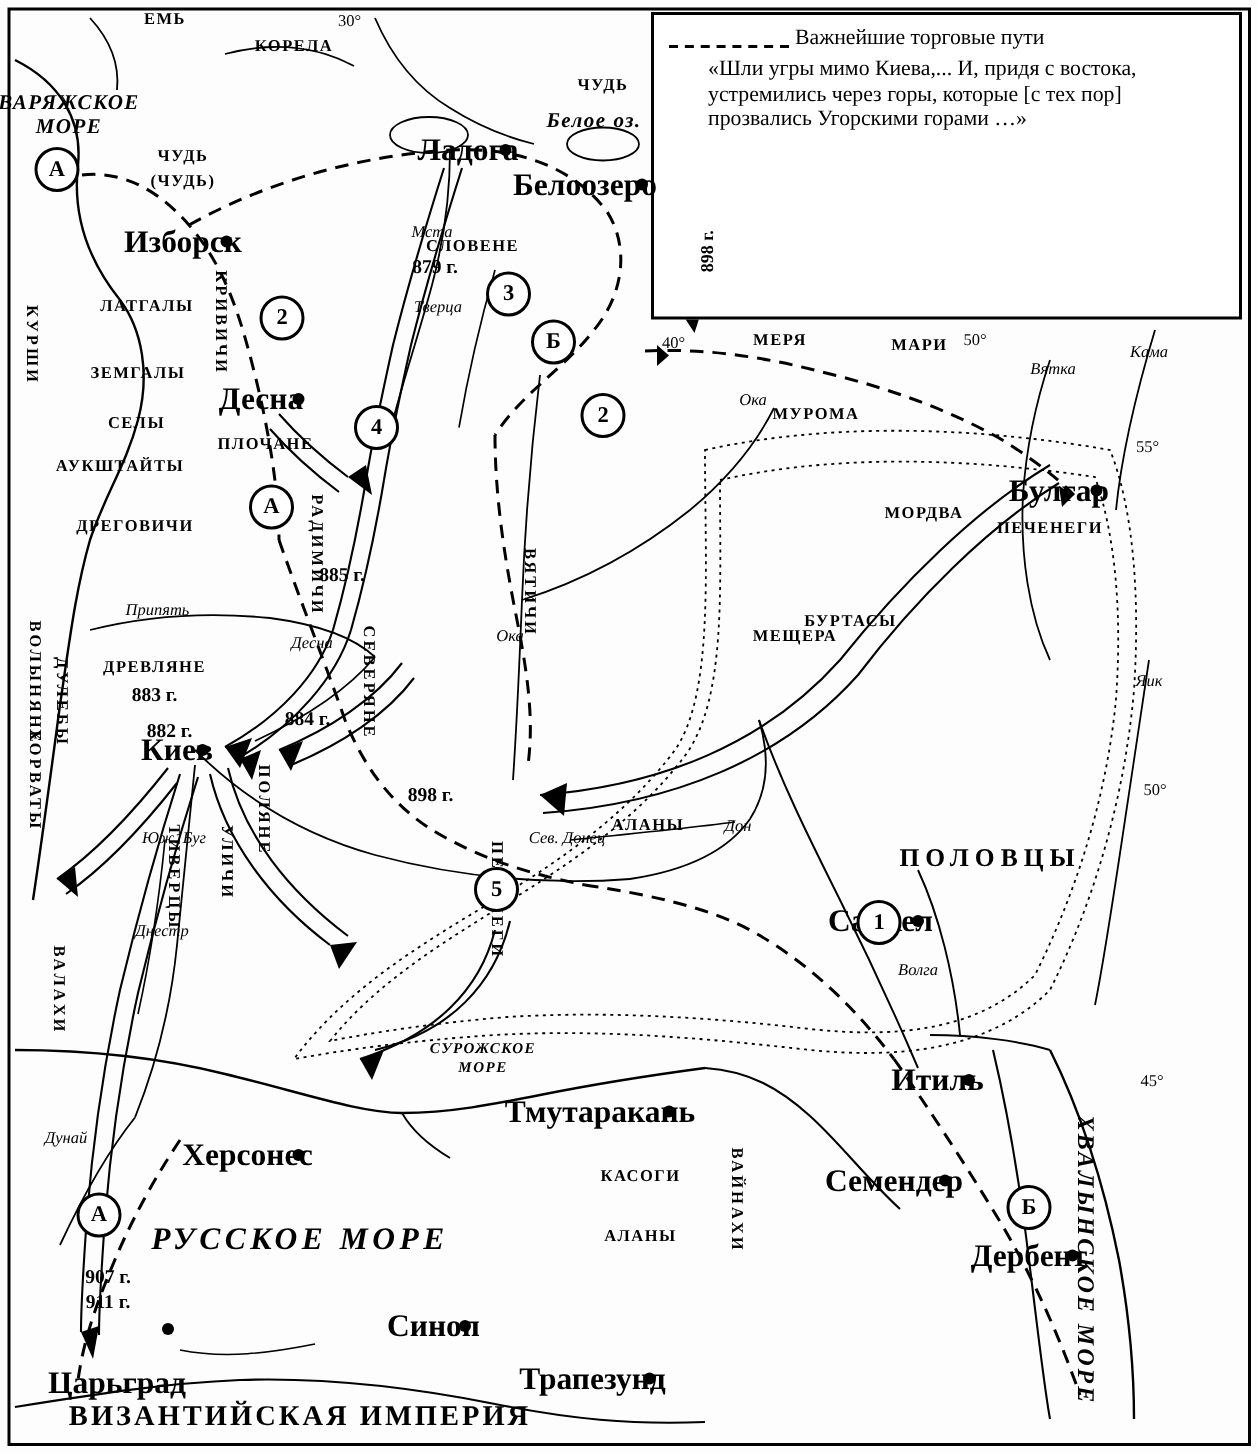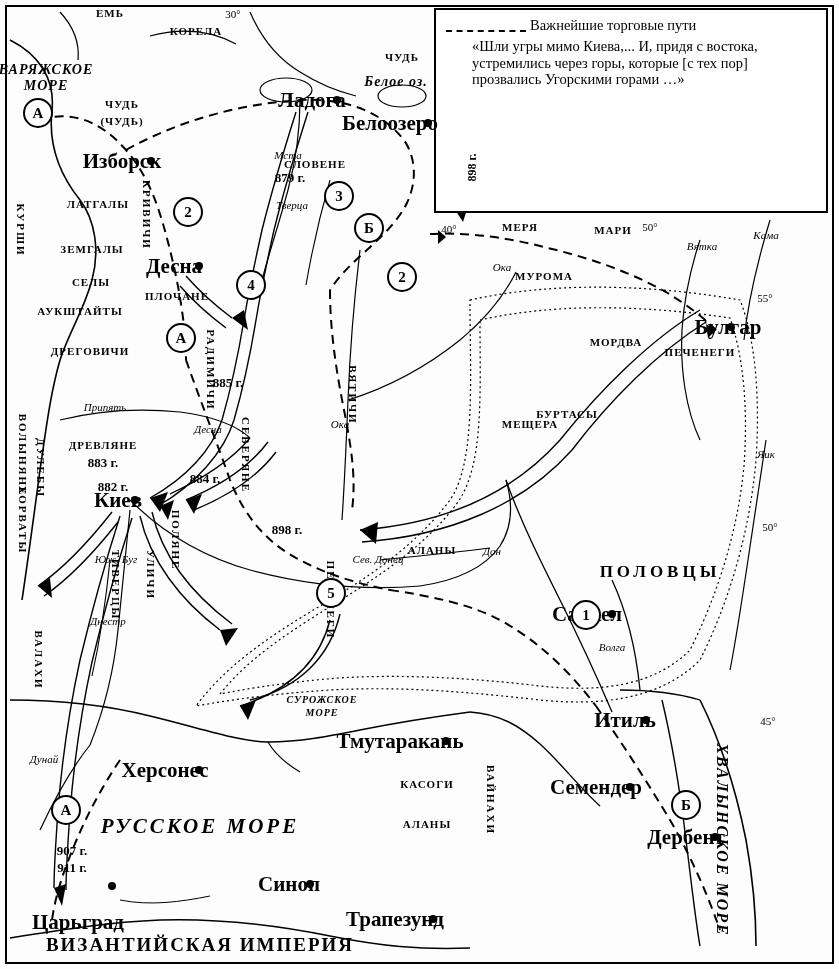--- a/index.html
+++ b/index.html
@@ -161,21 +161,21 @@
       <div class="lbl city" style="left: 312px; top: 100px;">Ладога</div>
       <div class="dot" style="left: 427.8px; top: 123px;"></div>
       <div class="lbl city" style="left: 390px; top: 123px;">Белоозеро</div>
       <div class="dot" style="left: 151.4px; top: 161px;"></div>
       <div class="lbl city" style="left: 122px; top: 161px;">Изборск</div>
       <div class="dot" style="left: 199.2px; top: 266px;"></div>
       <div class="lbl city" style="left: 174px; top: 266px;">Десна</div>
       <div class="dot" style="left: 134.8px; top: 500px;"></div>
       <div class="lbl city" style="left: 118px; top: 500px;">Киев</div>
       <div class="dot" style="left: 731.2px; top: 327px;"></div>
-      <div class="lbl city" style="left: 728px; top: 327px;">Булгар</div>
+      <div class="lbl city" style="left: 706px; top: 327px;">Булгар</div>
       <div class="dot" style="left: 612.2px; top: 614px;"></div>
       <div class="lbl city" style="left: 587px; top: 614px;">Саркел</div>
       <div class="dot" style="left: 646px; top: 720px;"></div>
       <div class="lbl city" style="left: 625px; top: 720px;">Итиль</div>
       <div class="dot" style="left: 446.2px; top: 741px;"></div>
       <div class="lbl city" style="left: 400px; top: 741px;">Тмутаракань</div>
       <div class="dot" style="left: 198.6px; top: 770px;"></div>
       <div class="lbl city" style="left: 165px; top: 770px;">Херсонес</div>
       <div class="dot" style="left: 629.6px; top: 787px;"></div>
       <div class="lbl city" style="left: 596px; top: 787px;">Семендер</div>

